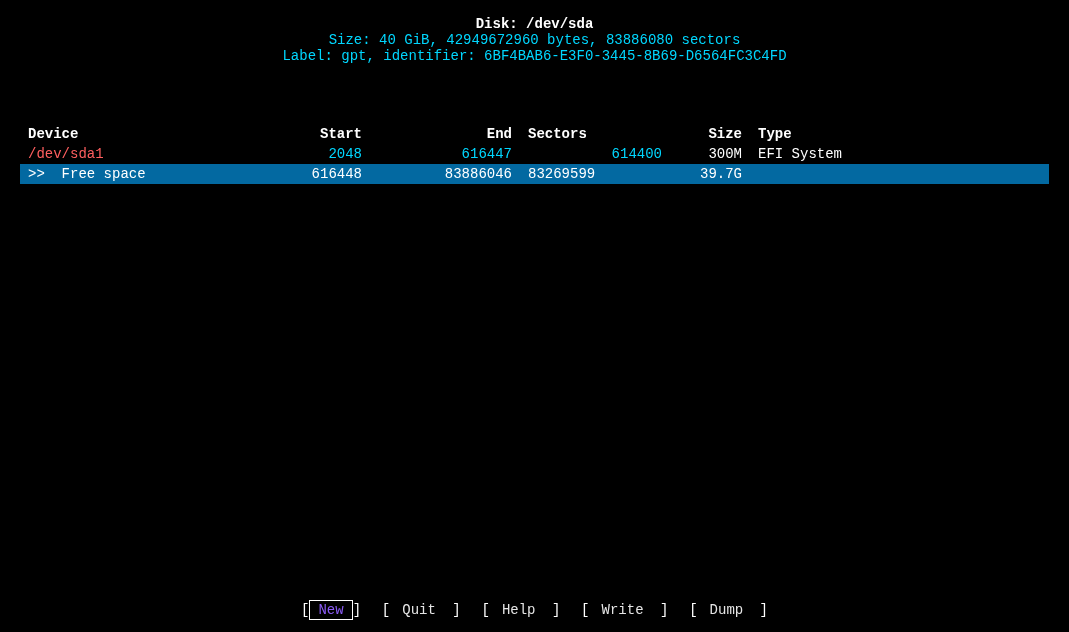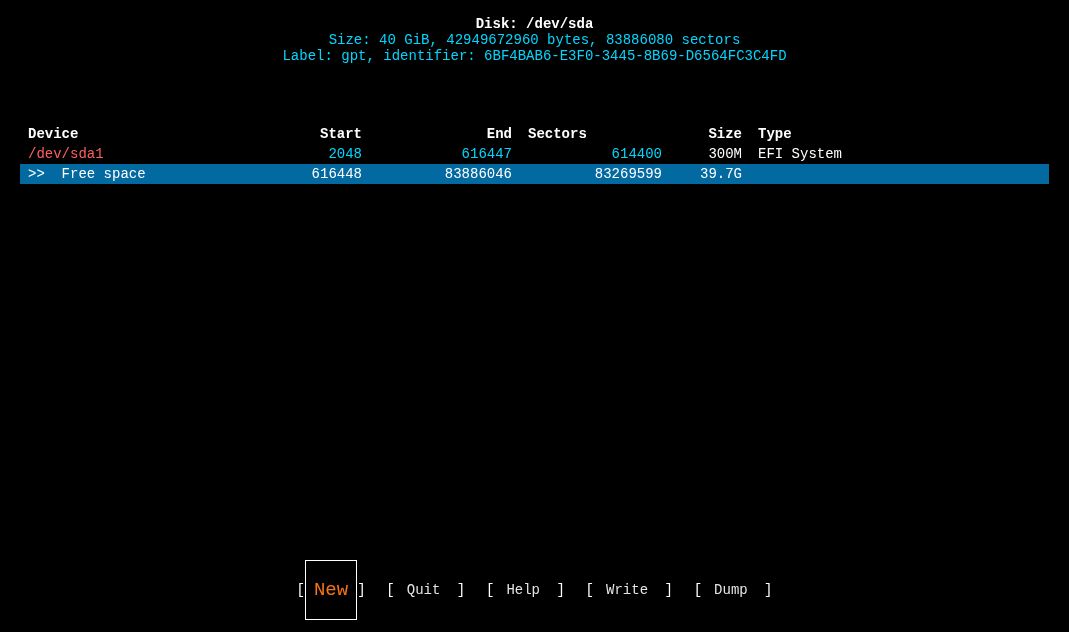--- a/index.html
+++ b/index.html
@@ -87,21 +87,21 @@
     }
 
     .freespace-row td {
       padding: 2px 8px;
       font-size: 14px;
       color: #ffffff;
     }
     .freespace-row .col-device { color: #ffffff; }
     .freespace-row .col-start { text-align: right; }
     .freespace-row .col-end { text-align: right; }
-    .freespace-row .col-sectors { text-align: right; }
+    .freespace-row .col-sectors { }
     .freespace-row .col-size { text-align: right; }
 
     .bottom-bar {
       padding: 8px 0 12px 0;
       display: flex;
       justify-content: center;
       align-items: center;
       gap: 0;
     }
 
@@ -114,24 +114,24 @@
       padding: 1px 8px;
       color: #e5e5e5;
       font-family: 'Courier New', Courier, monospace;
       font-size: 14px;
       cursor: pointer;
       text-align: right;
     }
 
     .menu-btn-highlighted {
       border: 1px solid #ffffff;
-      padding: 18px 8px;
-      color: #f97316;
+      padding: 1px 8px;
+      color: #8b5cf6;
       font-family: 'Courier New', Courier, monospace;
-      font-size: 19px;
+      font-size: 14px;
       cursor: pointer;
       background-color: #000000;
     }
 
     .menu-separator {
       color: #ffffff;
       margin: 0 4px;
     }
   </style>
 </head>

